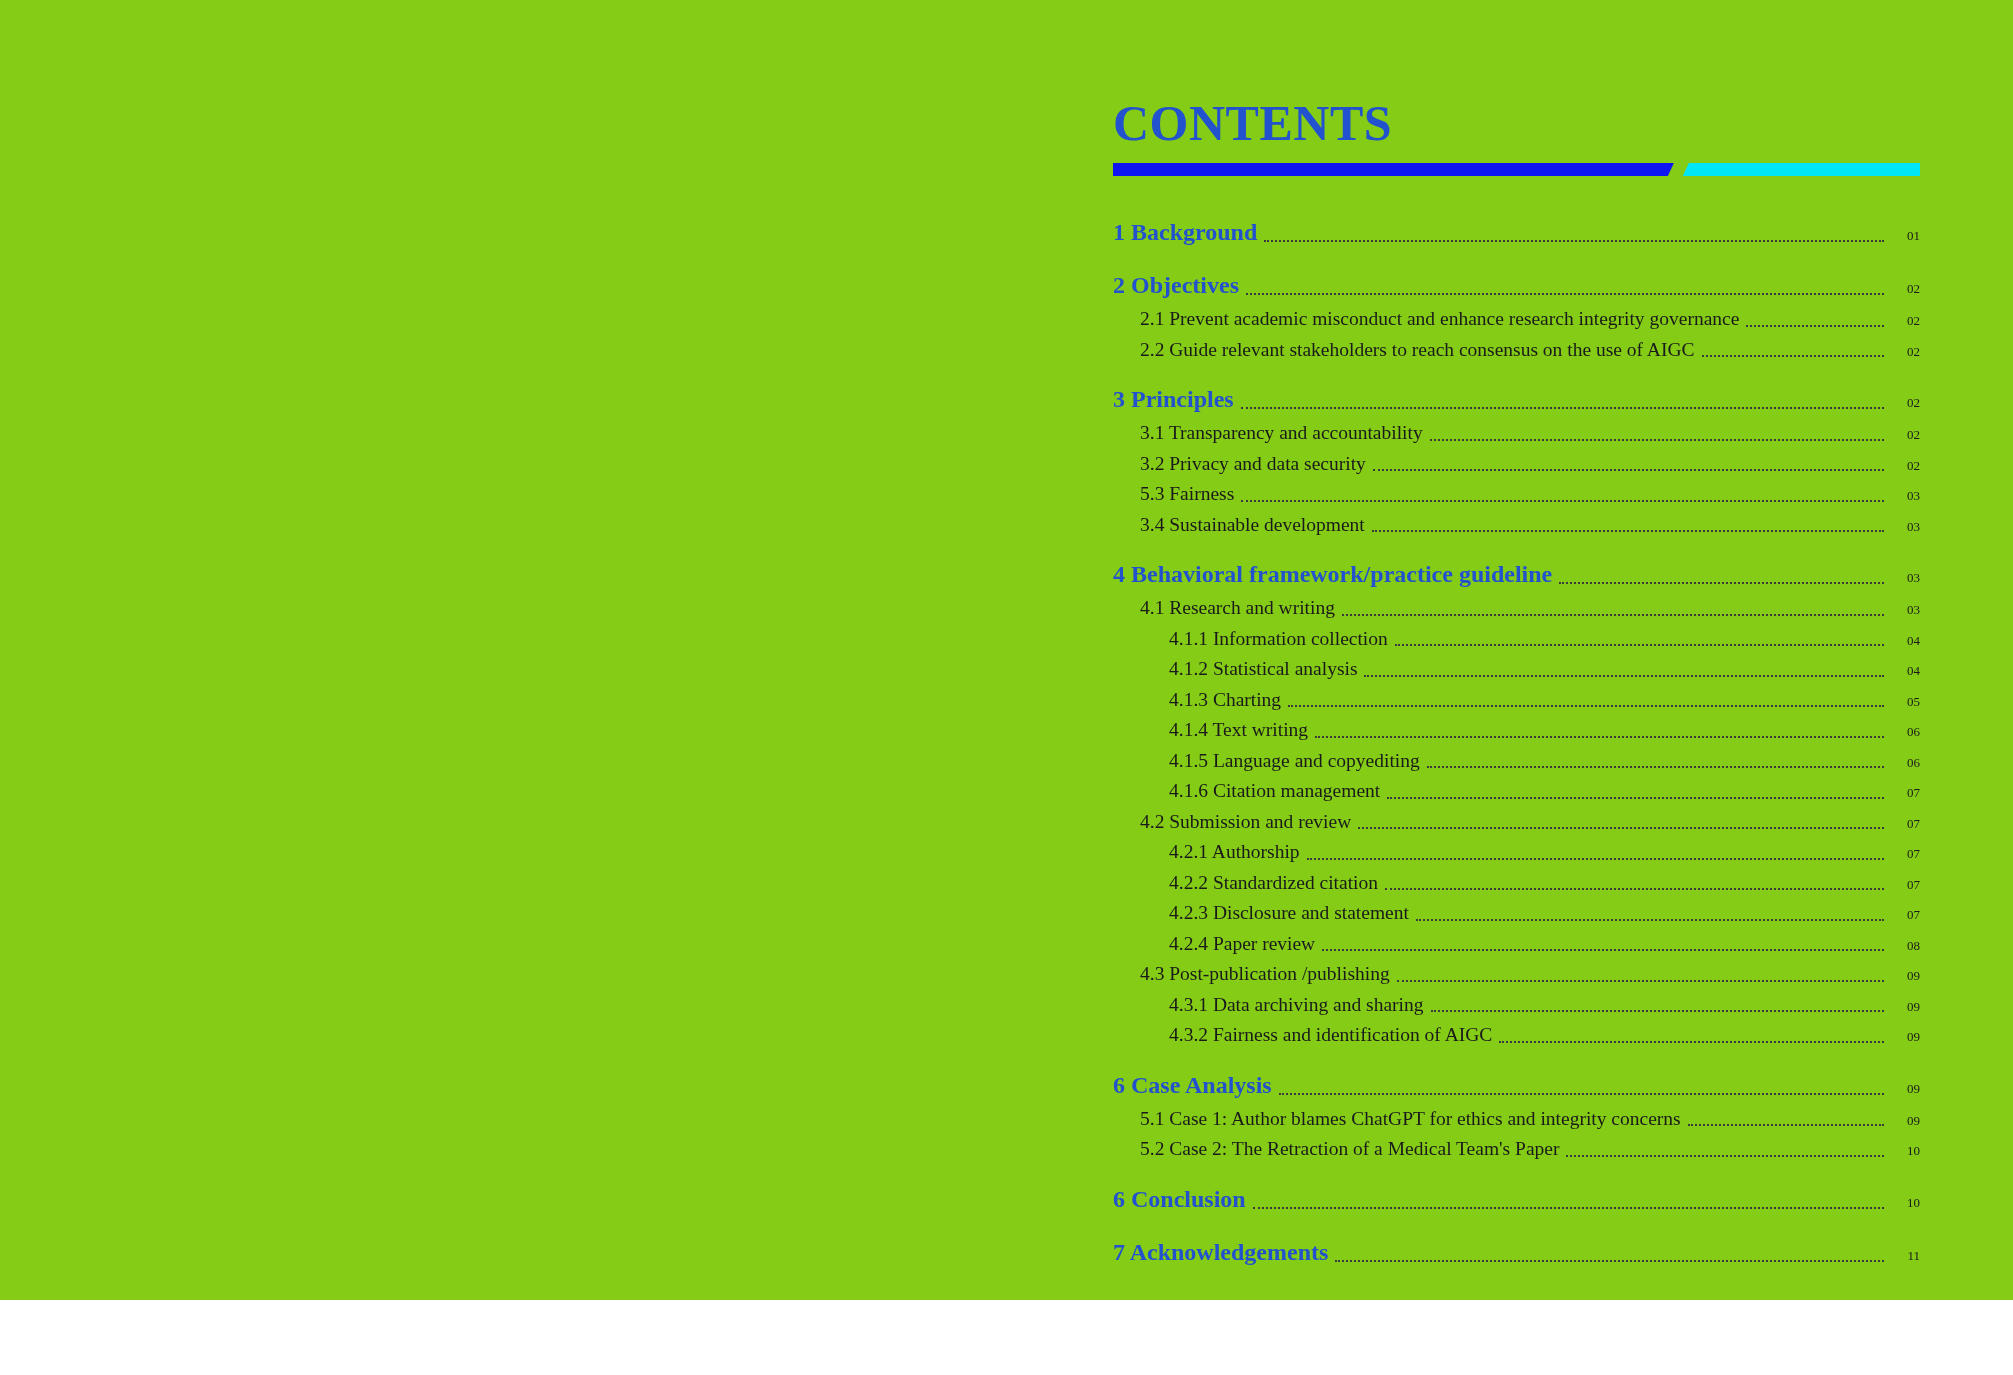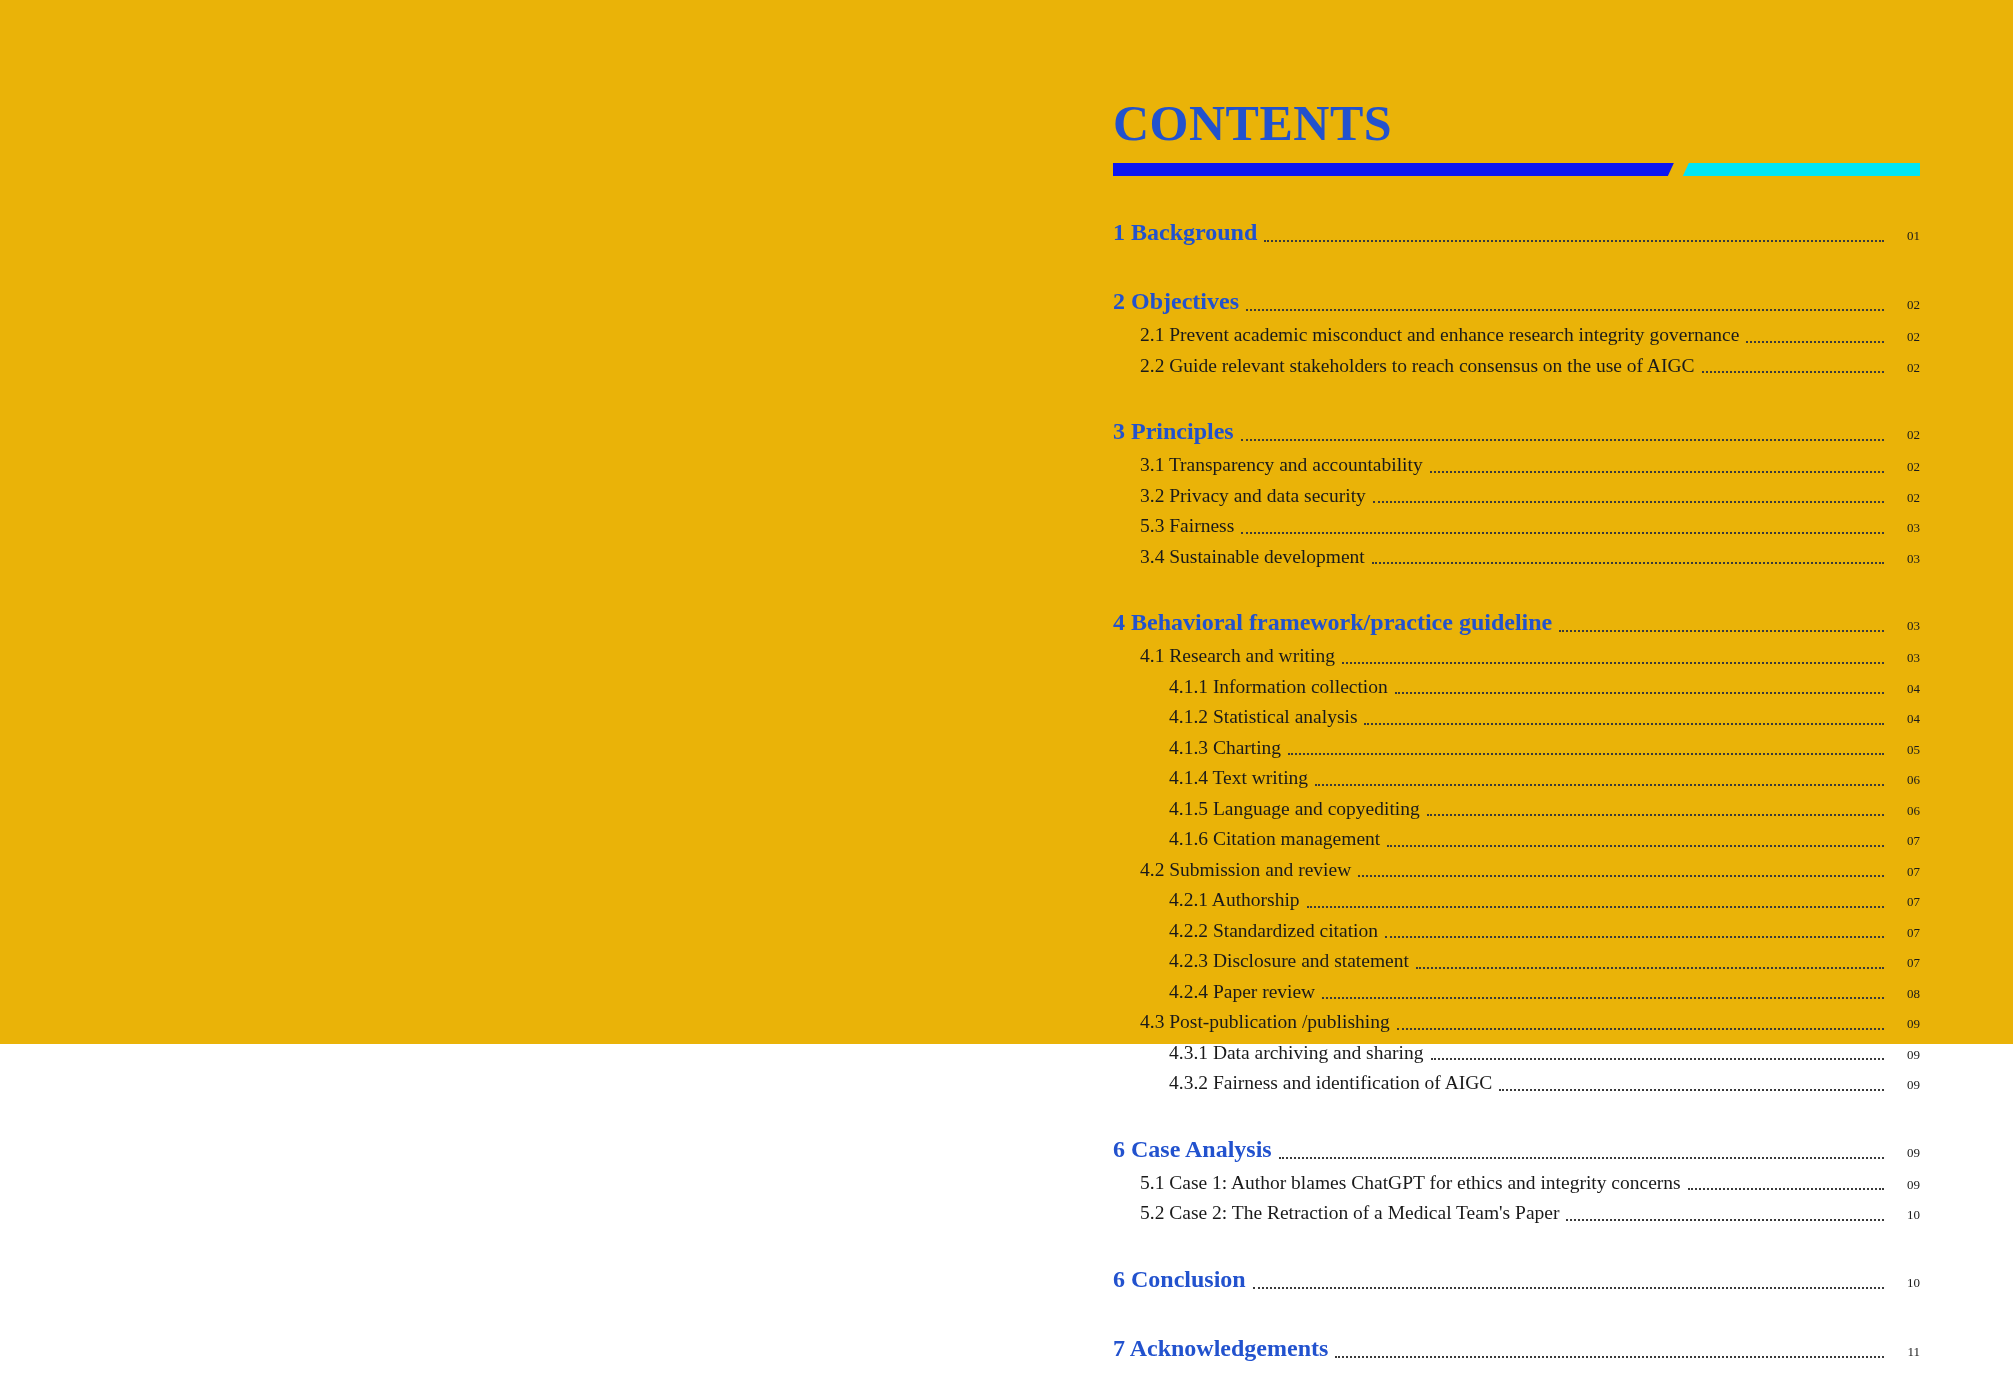--- a/index.html
+++ b/index.html
@@ -13,22 +13,22 @@
   html, body {
     margin: 0; padding: 0;
     width: 2013px; height: 1375px;
     background: #ffffff;
     font-family: "Liberation Serif", serif;
     color: var(--text);
     overflow: hidden;
   }
   .page {
     position: relative;
-    width: 2013px; height: 1044px;
-    background: #eab308;
+    width: 2013px; height: 1300px;
+    background: #84cc16;
   }
   .content {
     position: absolute;
     left: 1113px;
     top: 98px;
     width: 807px;
   }
   .title {
     margin: 0;
     font-size: 50px;
@@ -69,21 +69,21 @@
     margin-bottom: 8px;
     min-width: 20px;
   }
   .row .pagenum {
     min-width: 30px;
     text-align: right;
     font-size: 13px;
     color: var(--text);
   }
   .row.l1 {
-    margin-top: 32px;
+    margin-top: 16px;
     height: 37px;
     line-height: 37px;
   }
   .row.l1:first-child { margin-top: 11px; }
   .row.l1 .label {
     color: var(--accent);
     font-weight: bold;
     font-size: 24px;
   }
   .row.l1 .leader { margin-bottom: 9px; }

